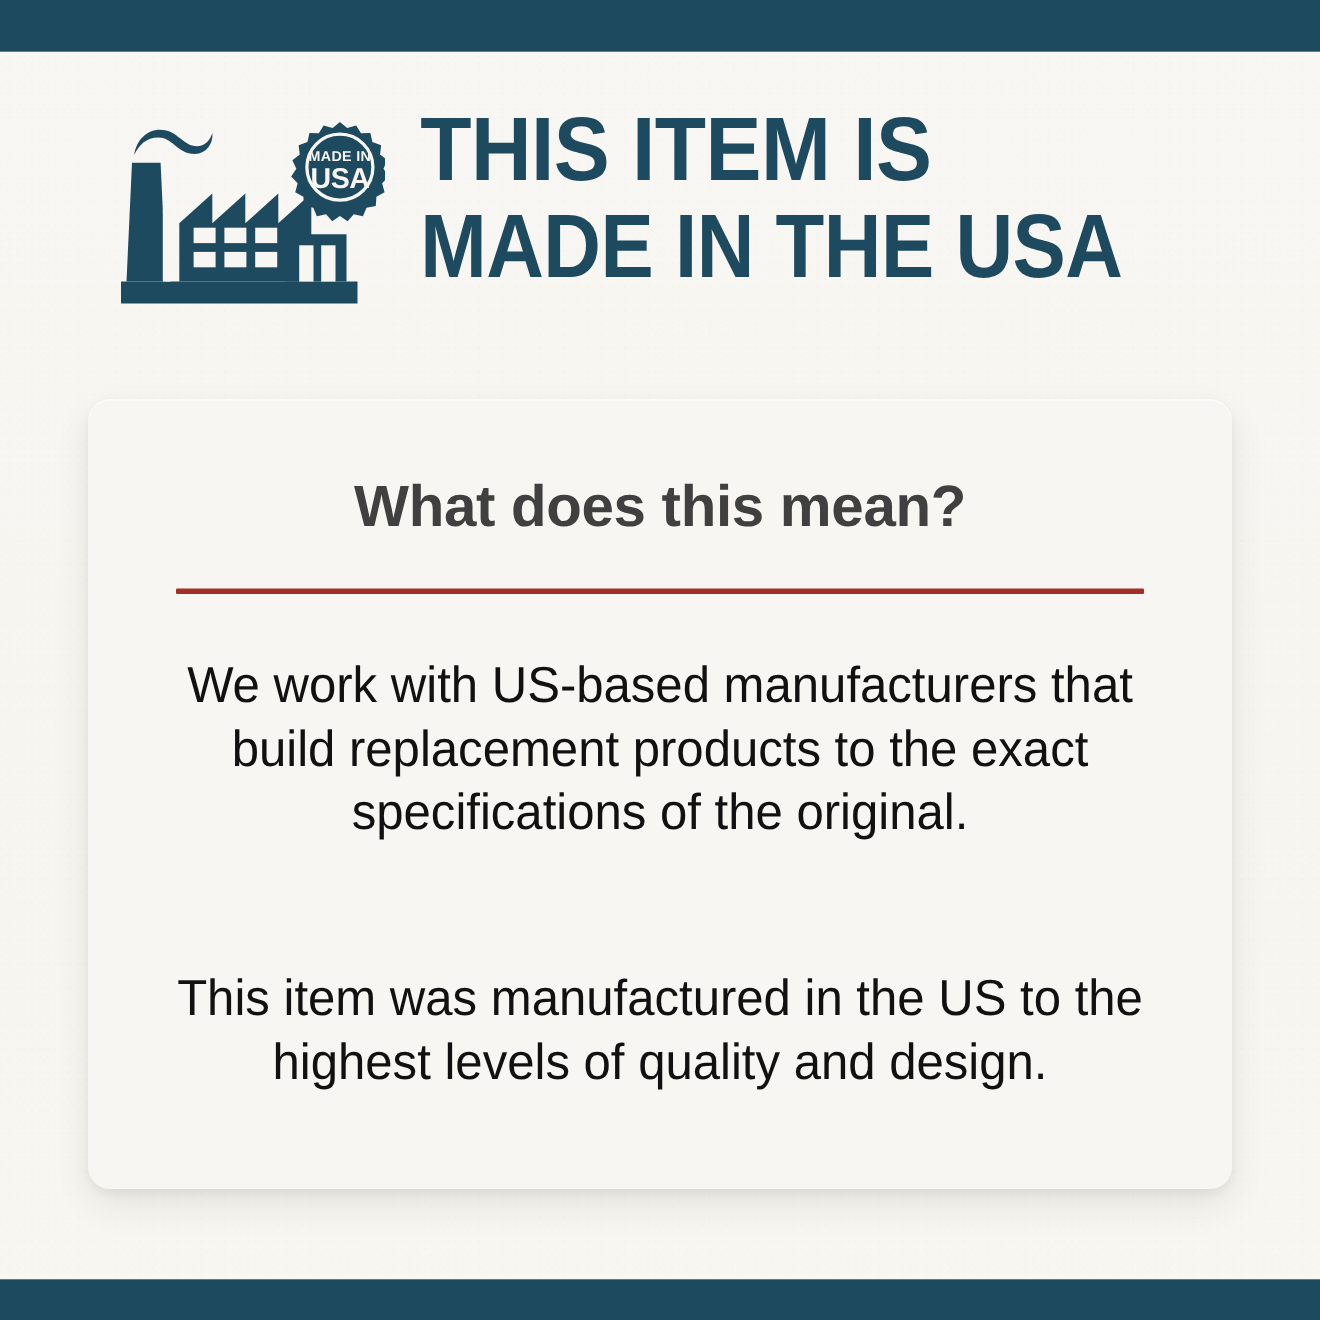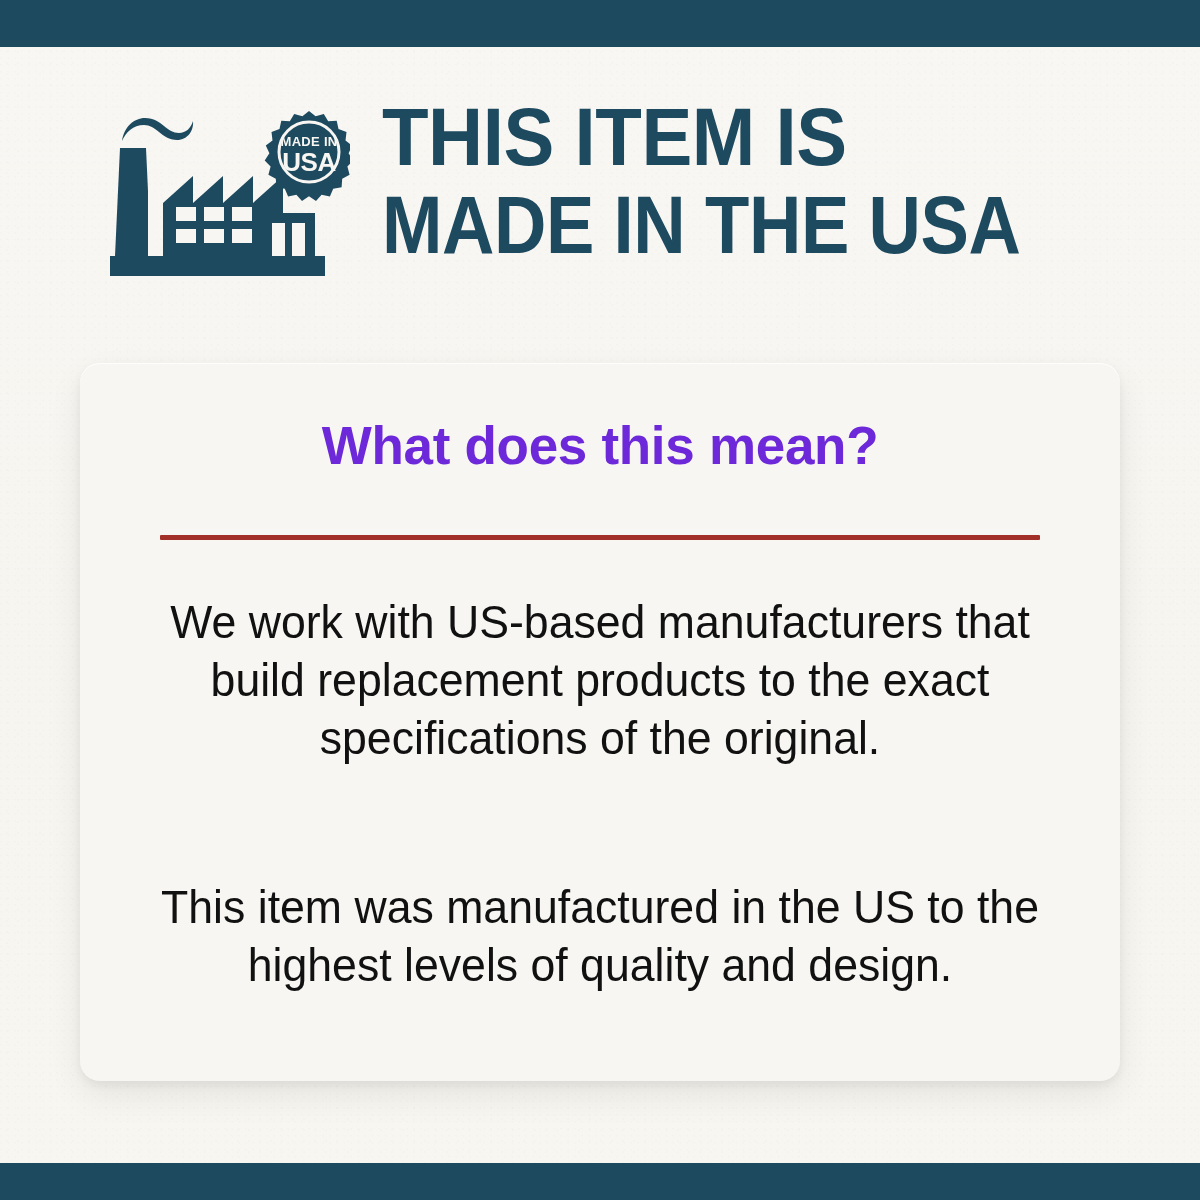--- a/index.html
+++ b/index.html
@@ -85,29 +85,29 @@
     border-radius: 20px;
     box-shadow:
       0 4px 10px rgba(0,0,0,0.055),
       0 14px 34px rgba(0,0,0,0.075),
       0 1px 0 rgba(255,255,255,0.9) inset;
   }
 
   #card-title {
     position: absolute;
     left: 0;
-    top: 53px;
+    top: 68px;
     width: 1040px;
     text-align: center;
     font-family: "Liberation Sans Narrow", "Liberation Sans", sans-serif;
     font-weight: bold;
     font-size: 53px;
     line-height: 60px;
     letter-spacing: -0.3px;
-    color: #6d28d9;
+    color: #404040;
   }
 
   #card-divider {
     position: absolute;
     left: 80px;
     top: 172px;
     width: 880px;
     height: 5px;
     background: #a33028;
     border-radius: 1px;

